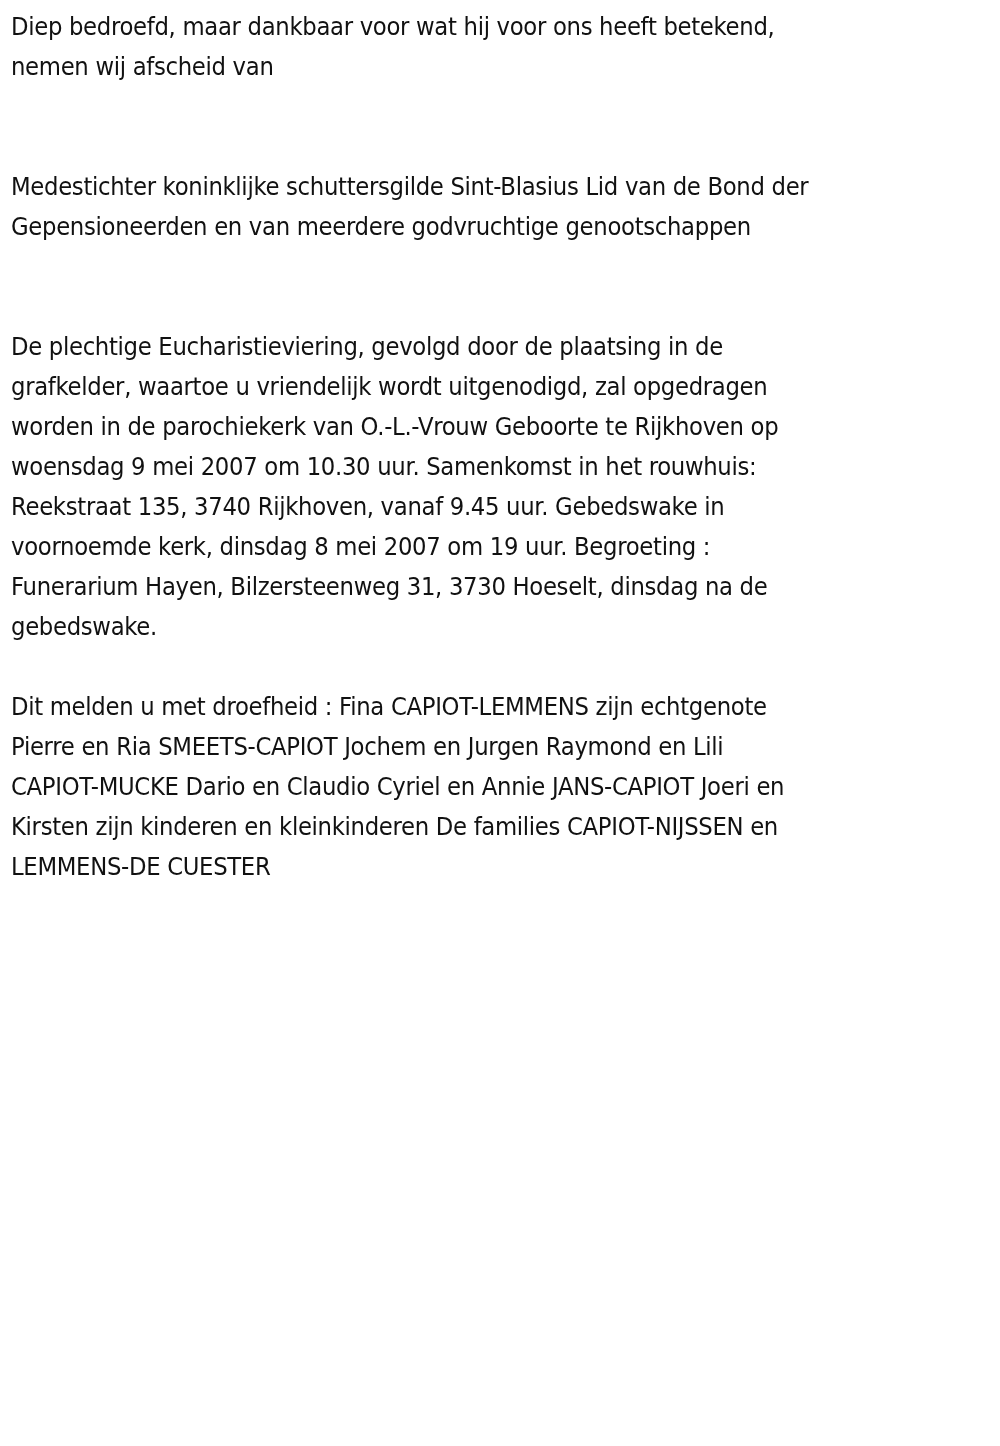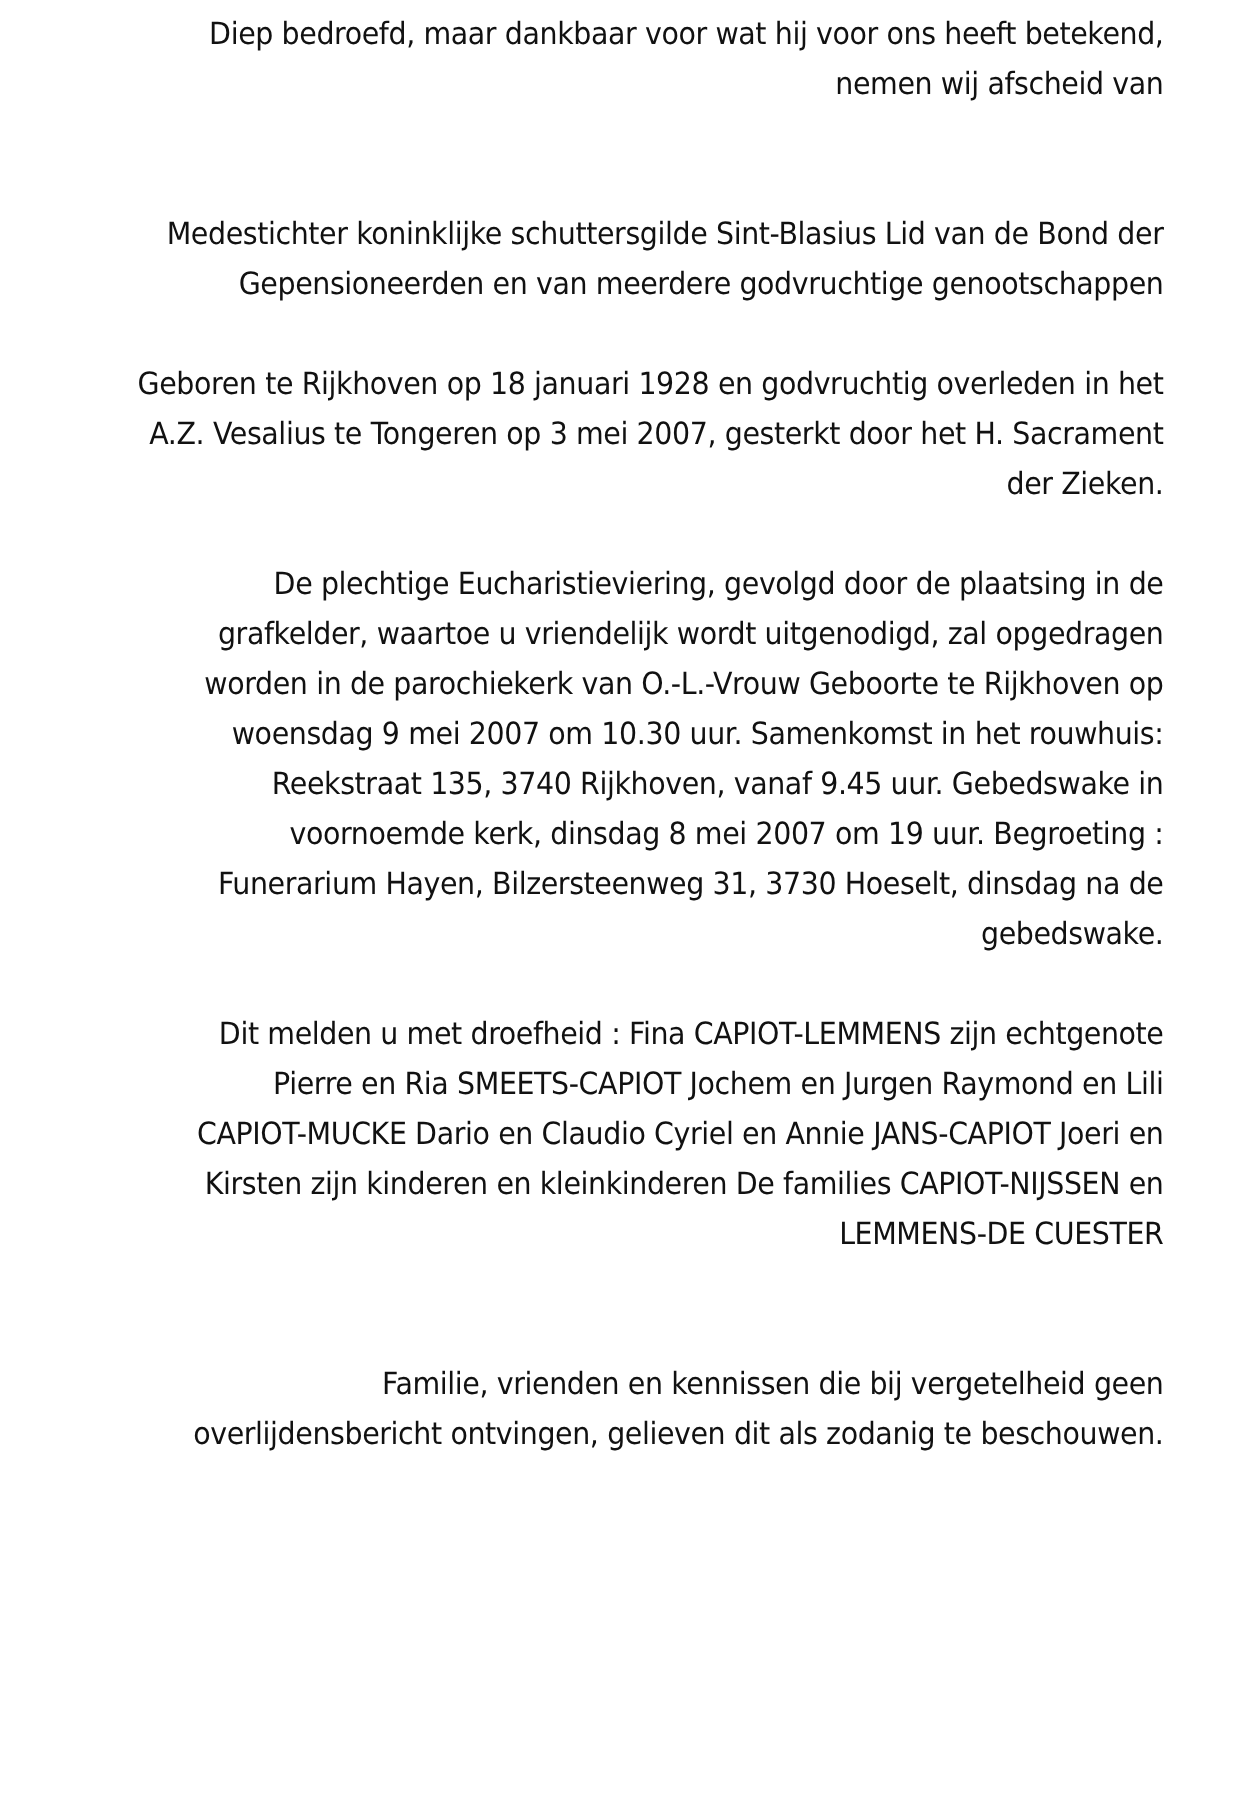--- a/index.html
+++ b/index.html
@@ -26,21 +26,21 @@
       white-space: nowrap;
       letter-spacing: -0.35px;
       transform-origin: left center;
       transform: scaleX(0.93);
     }
     .gap {
       display: block;
       height: 40px;
     }
     .bold { font-weight: bold; }
-    .block { display: block; text-align: right; }
+    .block { display: block; }
     .title-block .line { height: 48px; line-height: 48px; }
   </style>
 </head>
 <body>
 
 <div class="doc">
 
   <div class="block">
     <span class="line">Diep bedroefd, maar dankbaar voor wat hij voor ons heeft betekend,</span>
     <span class="line">nemen wij afscheid van</span>
@@ -51,25 +51,20 @@
 
   <span class="gap"></span>
 
   <div class="block">
     <span class="line">Medestichter koninklijke schuttersgilde Sint-Blasius Lid van de Bond der</span>
     <span class="line">Gepensioneerden en van meerdere godvruchtige genootschappen</span>
   </div>
 
   <span class="gap"></span>
 
-  <div class="block">
-    <span class="line">Geboren te Rijkhoven op 18 januari 1928 en godvruchtig overleden in het</span>
-    <span class="line">A.Z. Vesalius te Tongeren op 3 mei 2007, gesterkt door het H. Sacrament</span>
-    <span class="line">der Zieken.</span>
-  </div>
 
   <span class="gap"></span>
 
   <div class="block">
     <span class="line">De plechtige Eucharistieviering, gevolgd door de plaatsing in de</span>
     <span class="line">grafkelder, waartoe u vriendelijk wordt uitgenodigd, zal opgedragen</span>
     <span class="line">worden in de parochiekerk van O.-L.-Vrouw Geboorte te Rijkhoven op</span>
     <span class="line">woensdag 9 mei 2007 om 10.30 uur. Samenkomst in het rouwhuis:</span>
     <span class="line">Reekstraat 135, 3740 Rijkhoven, vanaf 9.45 uur. Gebedswake in</span>
     <span class="line">voornoemde kerk, dinsdag 8 mei 2007 om 19 uur. Begroeting :</span>
@@ -85,18 +80,14 @@
     <span class="line">CAPIOT-MUCKE Dario en Claudio Cyriel en Annie JANS-CAPIOT Joeri en</span>
     <span class="line">Kirsten zijn kinderen en kleinkinderen De families CAPIOT-NIJSSEN en</span>
     <span class="line">LEMMENS-DE CUESTER</span>
   </div>
 
   <span class="gap"></span>
 
 
   <span class="gap"></span>
 
-  <div class="block">
-    <span class="line">Familie, vrienden en kennissen die bij vergetelheid geen</span>
-    <span class="line">overlijdensbericht ontvingen, gelieven dit als zodanig te beschouwen.</span>
-  </div>
 
 </div>
 
 </body></html>

